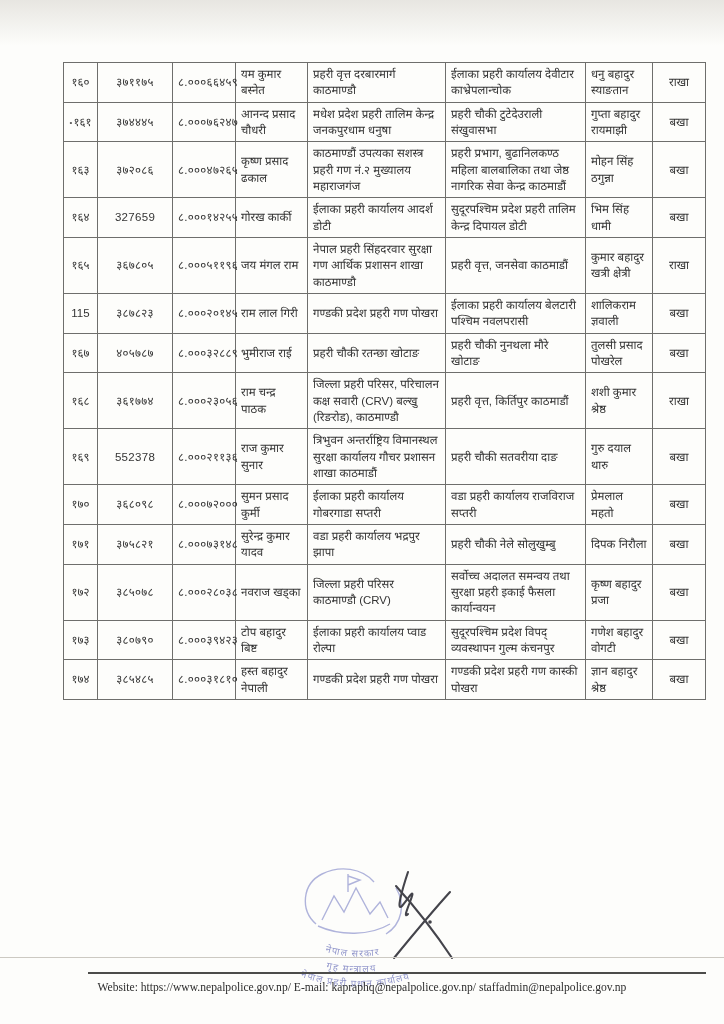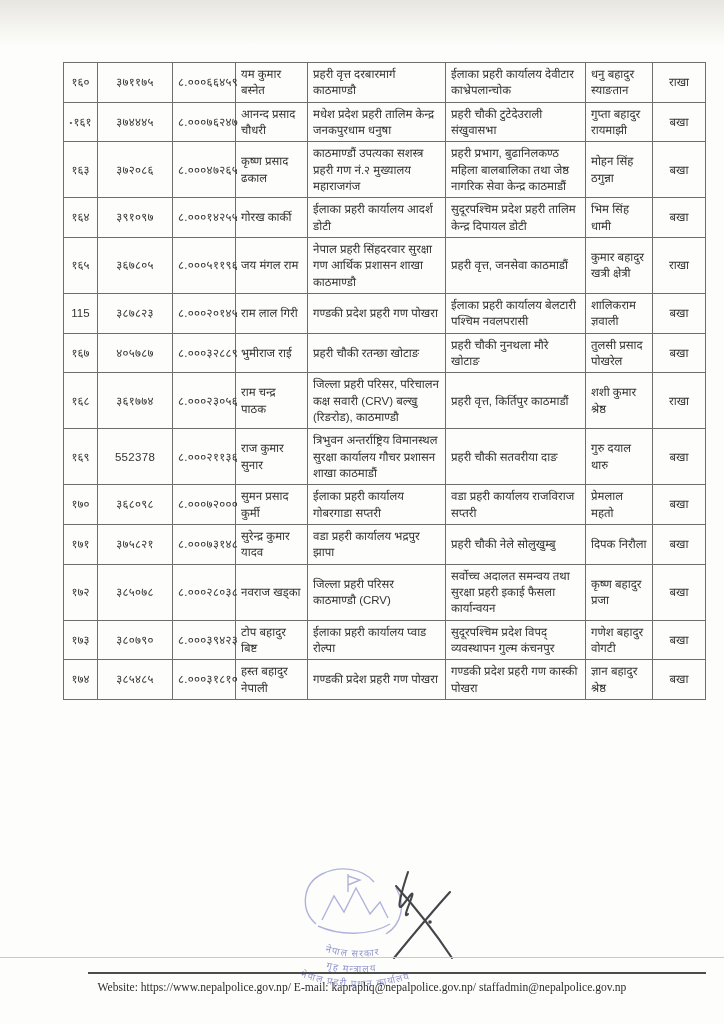--- a/index.html
+++ b/index.html
@@ -89,21 +89,21 @@
           <td class="al-center num">३७२०८६</td>
           <td class="al-center num">८.०००४७२६५</td>
           <td class="al-left">कृष्ण प्रसाद ढकाल</td>
           <td class="al-left">काठमाण्डौं उपत्यका सशस्त्र प्रहरी गण नं.२ मुख्यालय महाराजगंज</td>
           <td class="al-left">प्रहरी प्रभाग, बुढानिलकण्ठ महिला बालबालिका तथा जेष्ठ नागरिक सेवा केन्द्र काठमाडौं</td>
           <td class="al-left">मोहन सिंह ठगुन्ना</td>
           <td class="al-center">बखा</td>
         </tr>
         <tr>
           <td class="al-center">१६४</td>
-          <td class="al-center num">३९१०९७</td>
+          <td class="al-center num">327659</td>
           <td class="al-center num">८.०००१४२५५</td>
           <td class="al-left">गोरख कार्की</td>
           <td class="al-left">ईलाका प्रहरी कार्यालय आदर्श डोटी</td>
           <td class="al-left">सुदूरपश्चिम प्रदेश प्रहरी तालिम केन्द्र दिपायल डोटी</td>
           <td class="al-left">भिम सिंह धामी</td>
           <td class="al-center">बखा</td>
         </tr>
         <tr>
           <td class="al-center">१६५</td>
           <td class="al-center num">३६७८०५</td>

